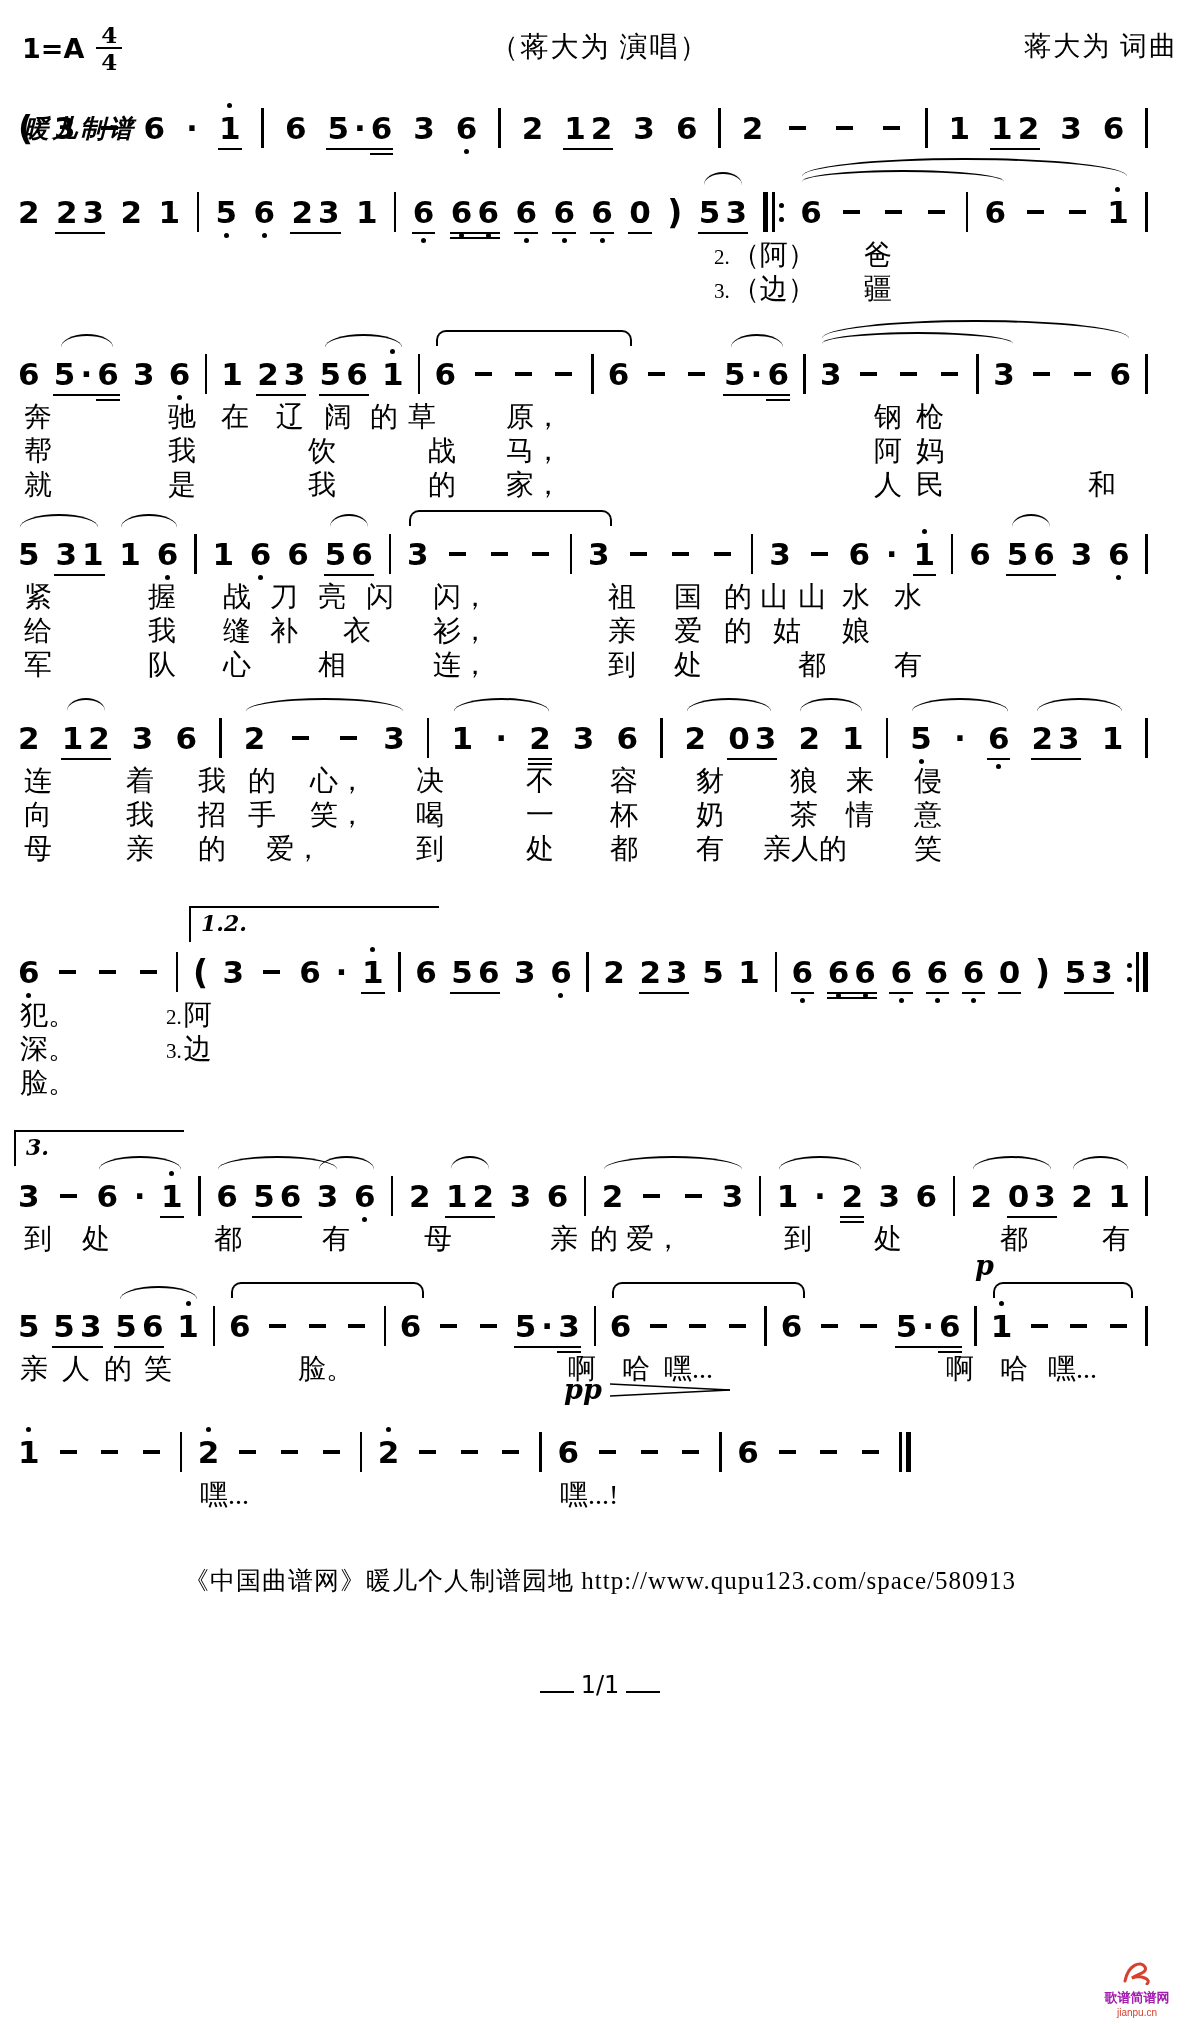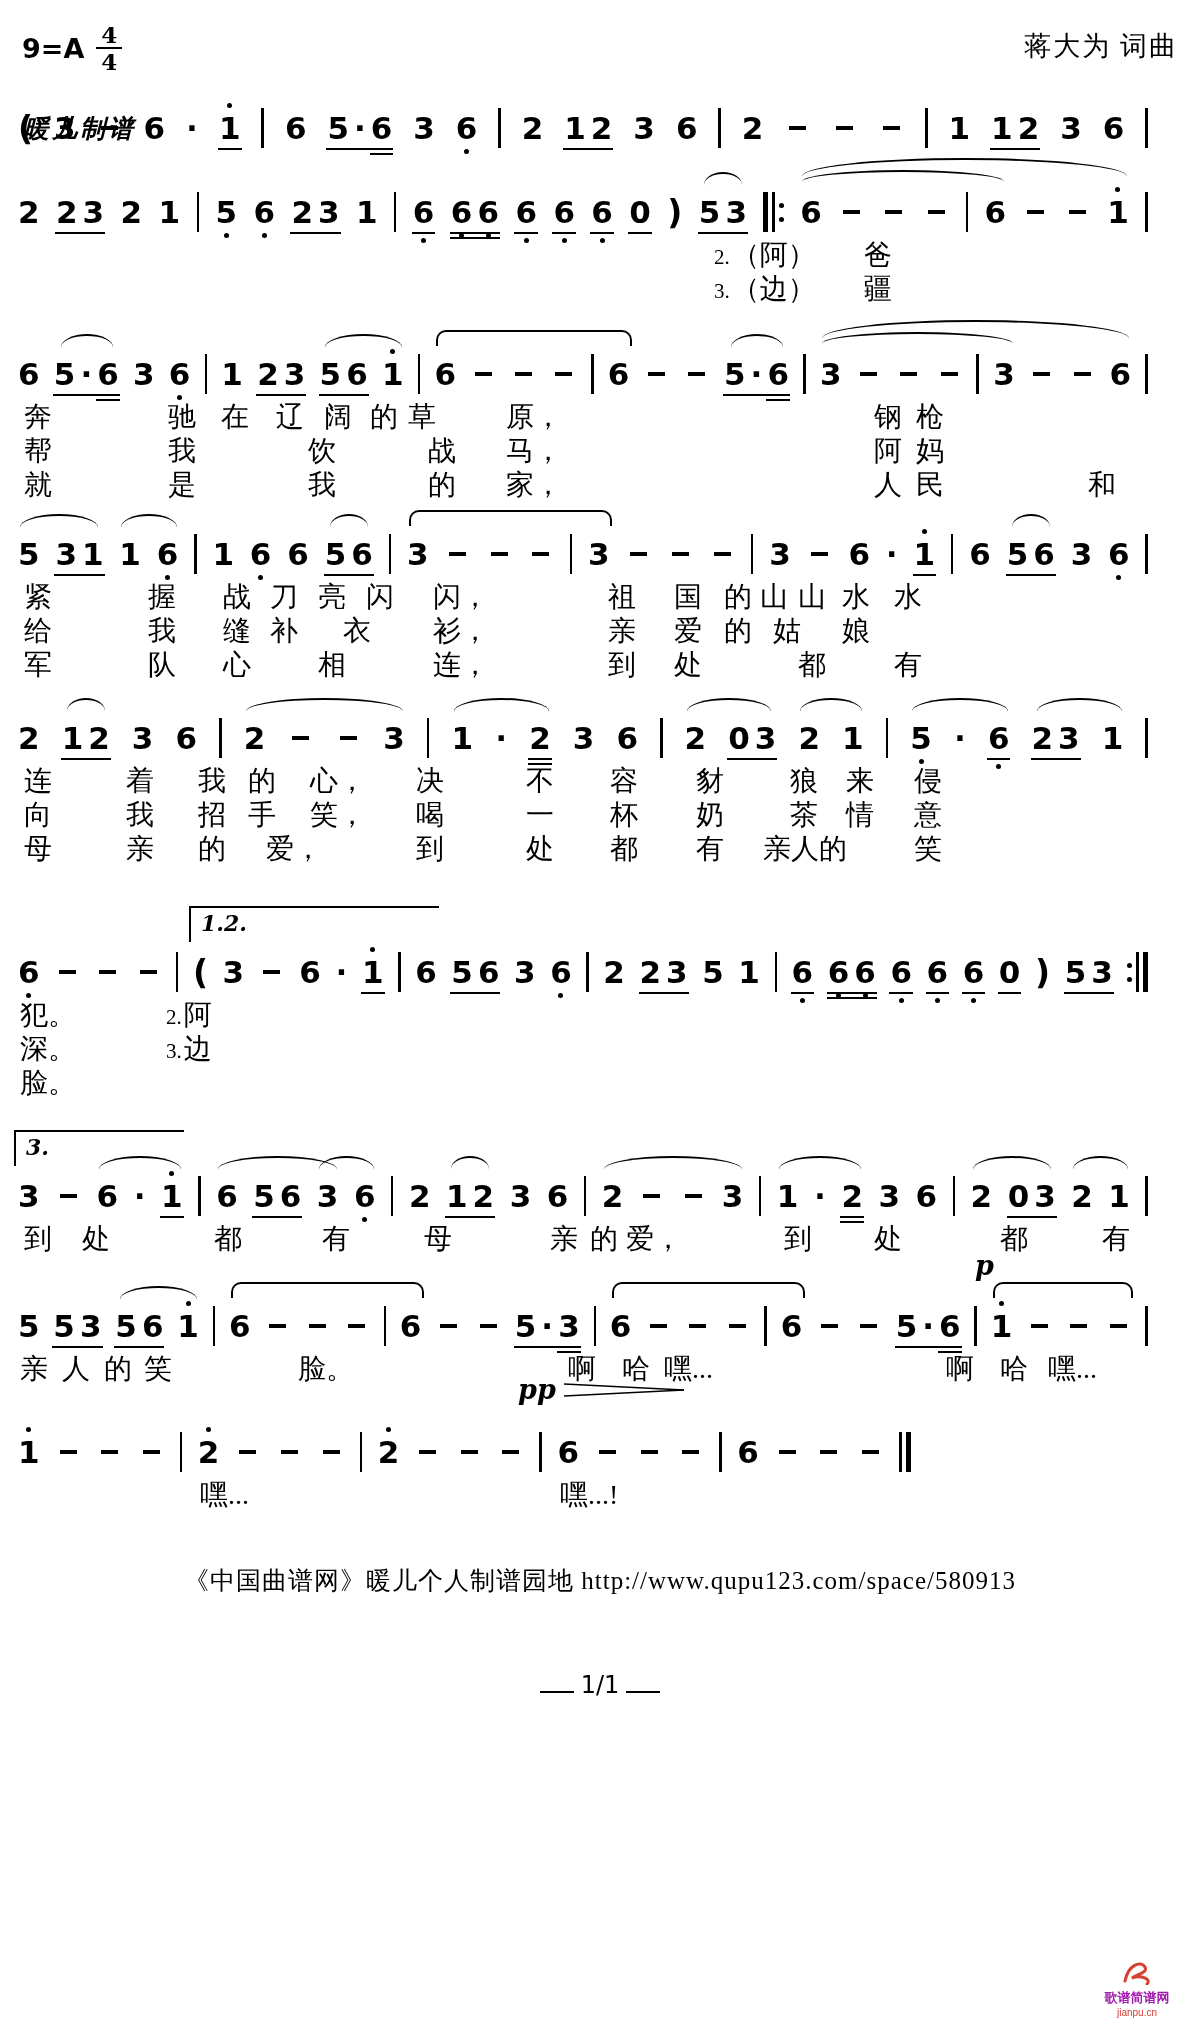--- a/index.html
+++ b/index.html
@@ -51,26 +51,27 @@
   .logo .l2{font:10px "Liberation Sans",sans-serif;color:#d64030;}
 </style>
 </head>
 <body>
 
 <div class="page">
   <div class="watermark">暖儿制谱</div>
 
   <div class="meta">
     <div class="key">
-      <span>9=A</span>
+      <span>1=A</span>
       <span class="frac">
         <span class="fn">4</span>
         <span class="fd">4</span>
       </span>
     </div>
+    <div class="subtitle">（蒋大为  演唱）</div>
     <div class="credit">蒋大为  词曲</div>
   </div>
 
   <div class="score" id="score">
       <div class="system" style="margin-top: 16px;">
         <div class="mline">
           <span class="tok paren">(</span>
           <span class="tok">
             <span class="stk"><span class="dg">3</span></span>
           </span>
@@ -1184,21 +1185,21 @@
           <span class="tok dash">
             <i></i>
           </span>
           <span class="tok dash">
             <i></i>
           </span>
           <span class="tok barw">
             <i class="bl"></i>
             <i class="bl th"></i>
           </span>
-          <div class="dyn" style="left: 500px; top: -54px;">
+          <div class="dyn" style="left: 546px; top: -54px;">
             <span>pp</span>
             <svg width="120" height="14" style="margin-left:8px">
               <line x1="0" y1="1" x2="120" y2="7" stroke="#000" stroke-width="1.6"></line>
               <line x1="0" y1="13" x2="120" y2="7" stroke="#000" stroke-width="1.6"></line>
             </svg>
           </div>
         </div>
         <div class="lyr">
           <span class="lc" style="left: 182px;"><span>嘿...</span></span>
           <span class="lc" style="left: 542px;"><span>嘿...!</span></span>

